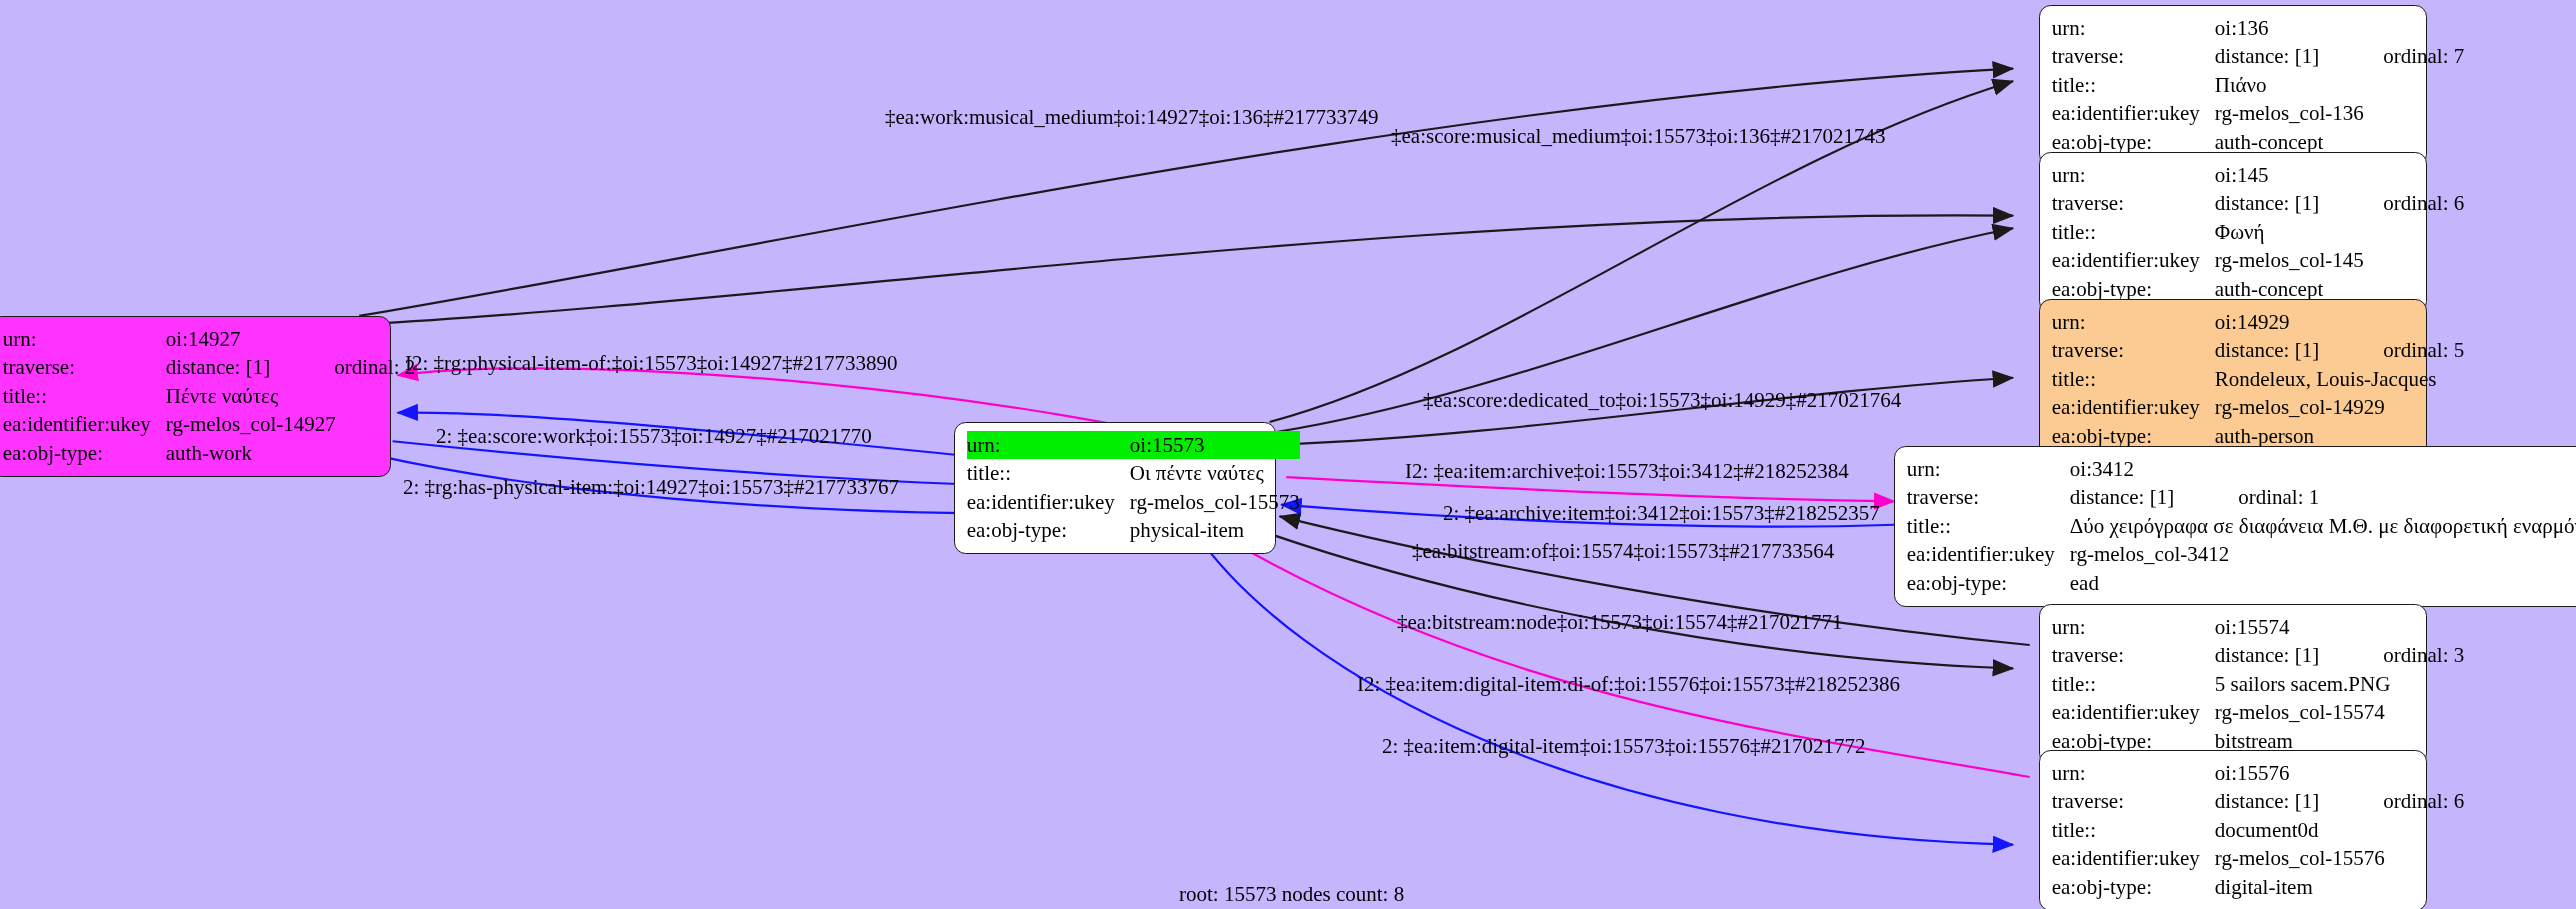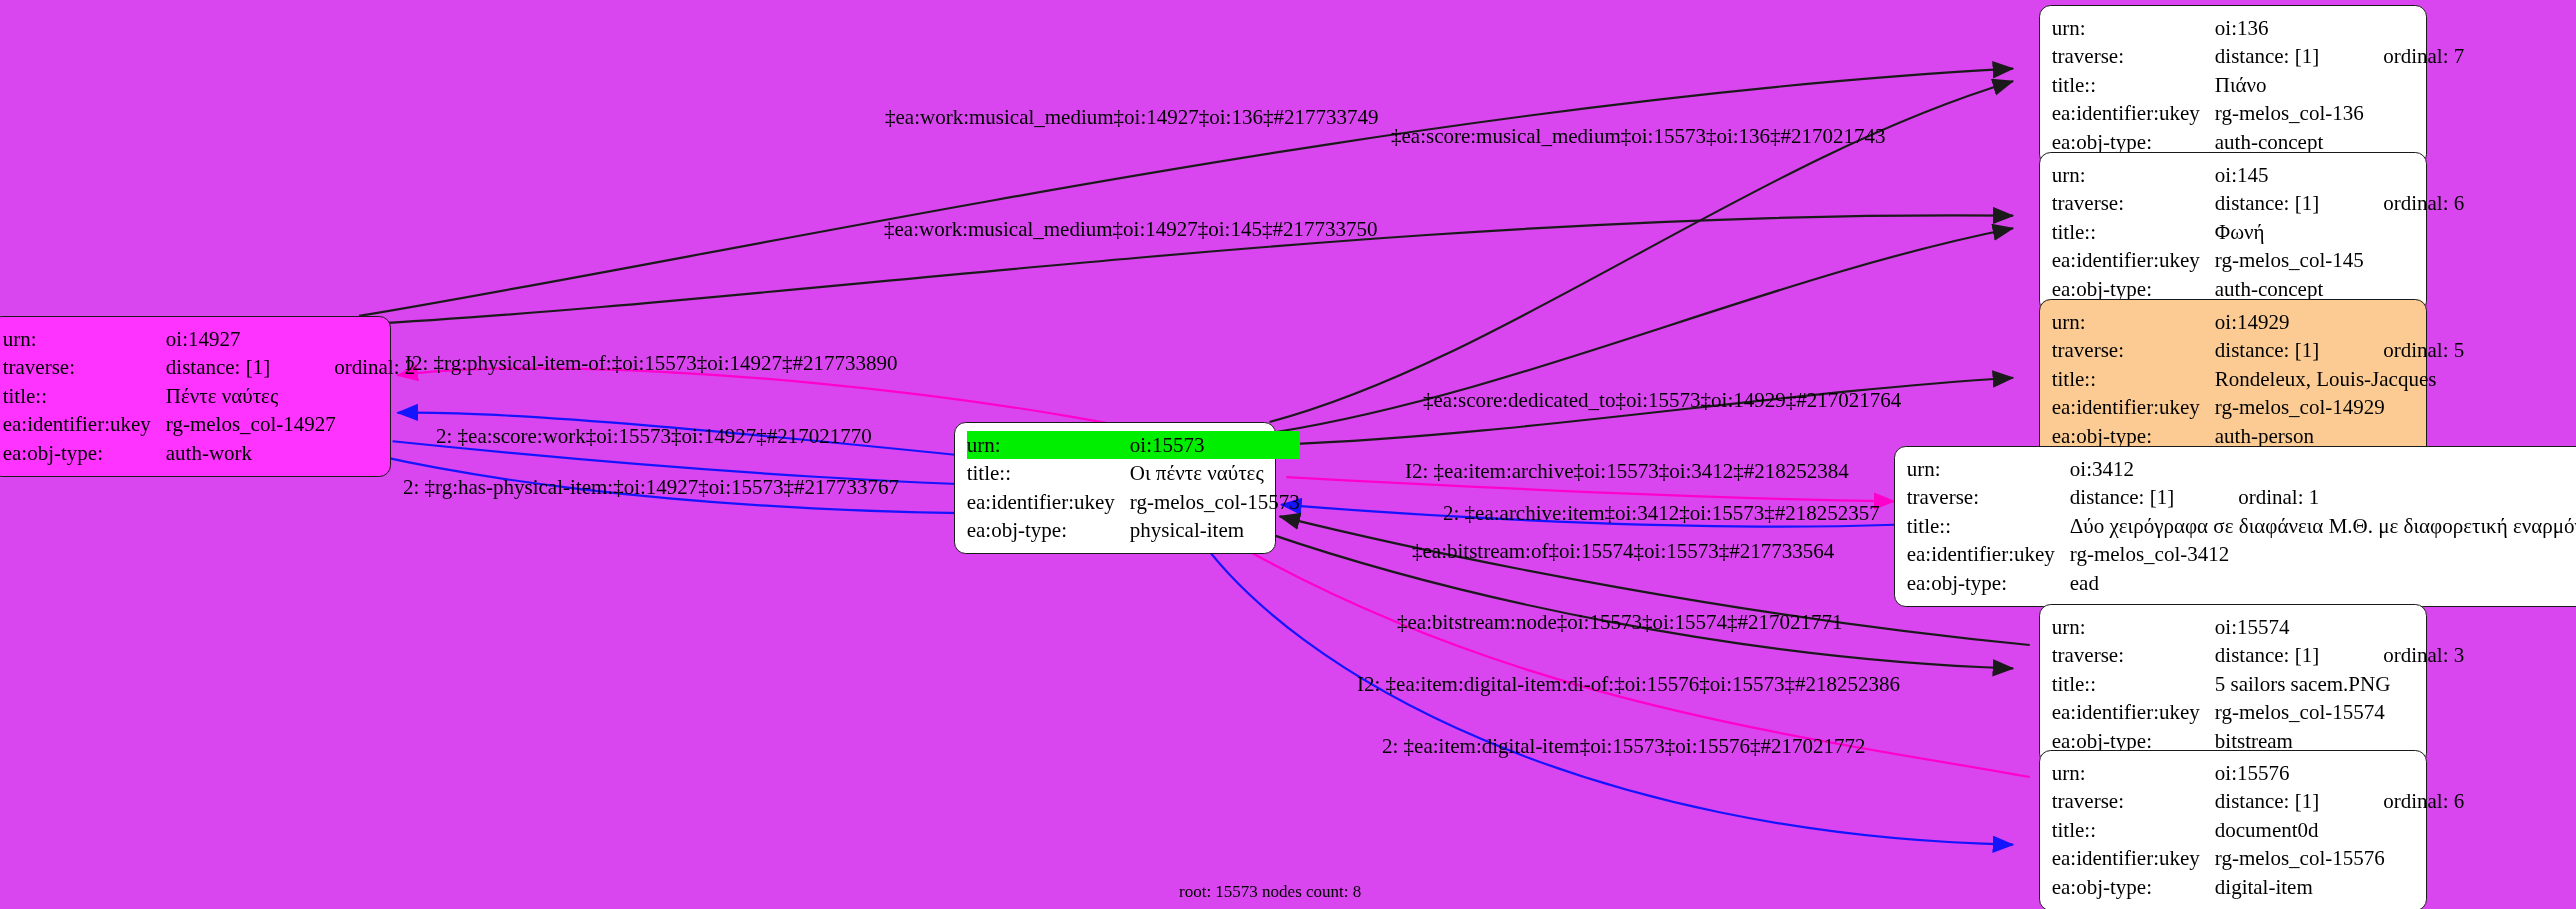--- a/index.html
+++ b/index.html
@@ -7,21 +7,21 @@
     padding: 0;
     background: #ffffff;
   }
   body {
     font-family: "Liberation Serif", "DejaVu Serif", serif;
   }
   #canvas {
     position: relative;
     width: 2576px;
     height: 910px;
-    background: #d946ef;
+    background: #c4b5fd;
     overflow: hidden;
   }
   #edge-layer {
     position: absolute;
     left: 0; top: 0;
     width: 2576px;
     height: 910px;
     pointer-events: none;
   }
   .node {
@@ -68,21 +68,21 @@
   }
   .edge-label {
     position: absolute;
     font-size: 21px;
     line-height: 1.1;
     color: #000000;
     white-space: nowrap;
   }
   .caption {
     position: absolute;
-    font-size: 17px;
+    font-size: 21px;
     color: #000000;
     white-space: nowrap;
   }
   .greek {
     font-family: "Liberation Serif", "DejaVu Serif", serif;
   }
 </style>
 </head>
 <body>
 
@@ -342,21 +342,20 @@
       <tr>
         <td class="k">ea:obj-type:</td>
         <td class="v">physical-item</td>
       </tr>
     </tbody>
       </table>
   </div>
 
   <div class="edge-label" style="left:885px; top:106px;">‡ea:work:musical_medium‡oi:14927‡oi:136‡#217733749</div>
   <div class="edge-label" style="left:1391px; top:125px;">‡ea:score:musical_medium‡oi:15573‡oi:136‡#217021743</div>
-  <div class="edge-label" style="left:884px; top:218px;">‡ea:work:musical_medium‡oi:14927‡oi:145‡#217733750</div>
   <div class="edge-label" style="left:1387px; top:389px;margin-left:36px;">‡ea:score:dedicated_to‡oi:15573‡oi:14929‡#217021764</div>
 
   <div class="edge-label" style="left:405px; top:352px;">I2: ‡rg:physical-item-of:‡oi:15573‡oi:14927‡#217733890</div>
   <div class="edge-label" style="left:436px; top:399px;margin-top:26px;">2: ‡ea:score:work‡oi:15573‡oi:14927‡#217021770</div>
   <div class="edge-label" style="left:403px; top:476px;">2: ‡rg:has-physical-item:‡oi:14927‡oi:15573‡#217733767</div>
 
   <div class="edge-label" style="left:1405px; top:460px;">I2: ‡ea:item:archive‡oi:15573‡oi:3412‡#218252384</div>
   <div class="edge-label" style="left:1407px; top:502px;margin-left:36px;">2: ‡ea:archive:item‡oi:3412‡oi:15573‡#218252357</div>
   <div class="edge-label" style="left:1412px; top:540px;">‡ea:bitstream:of‡oi:15574‡oi:15573‡#217733564</div>
 

